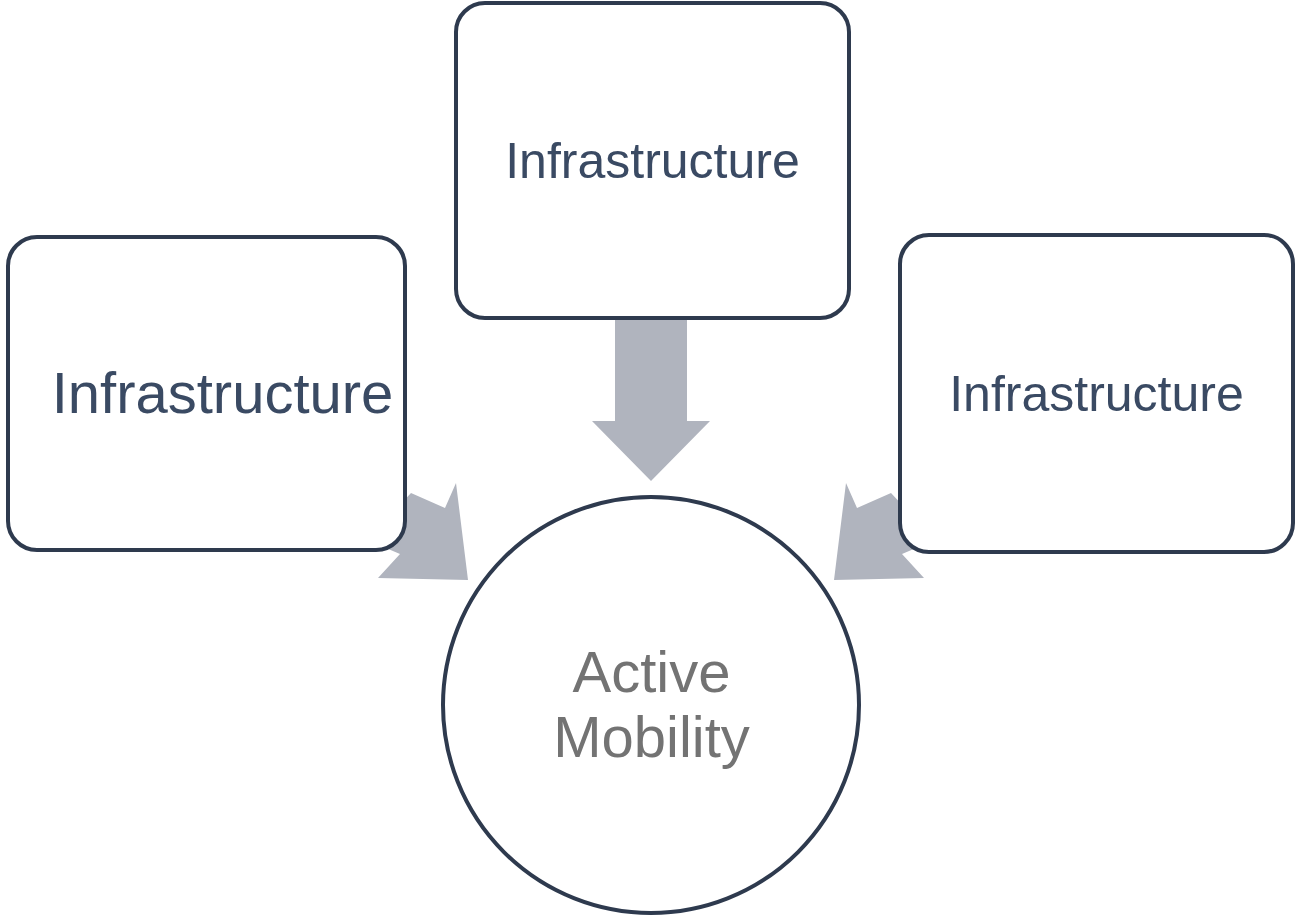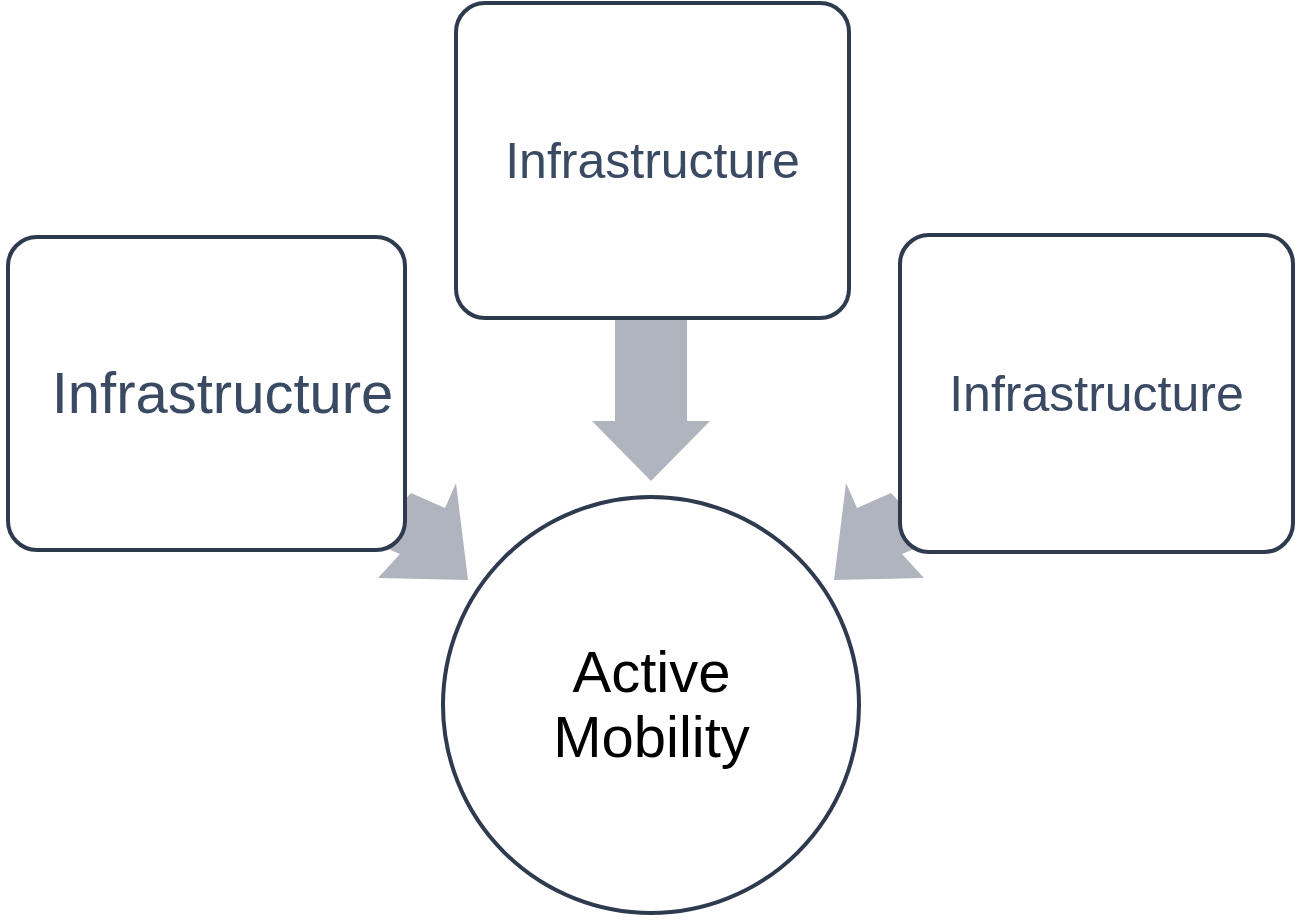--- a/index.html
+++ b/index.html
@@ -103,16 +103,16 @@
     </g>
 
   </svg>
 
   <div class="node-label" id="label-infrastructure" style="color: rgb(58, 74, 99);">Infrastructure</div>
 
   <div class="node-label" id="label-institutional" style="color: rgb(58, 74, 99);">Infrastructure</div>
 
   <div class="node-label" id="label-participation" style="color: rgb(58, 74, 99);">Infrastructure</div>
 
-  <div class="node-label" id="label-active-mobility" style="color: #000000;">Active
+  <div class="node-label" id="label-active-mobility" style="color: #737373;">Active
 Mobility</div>
 
 </div>
 
 </body></html>

